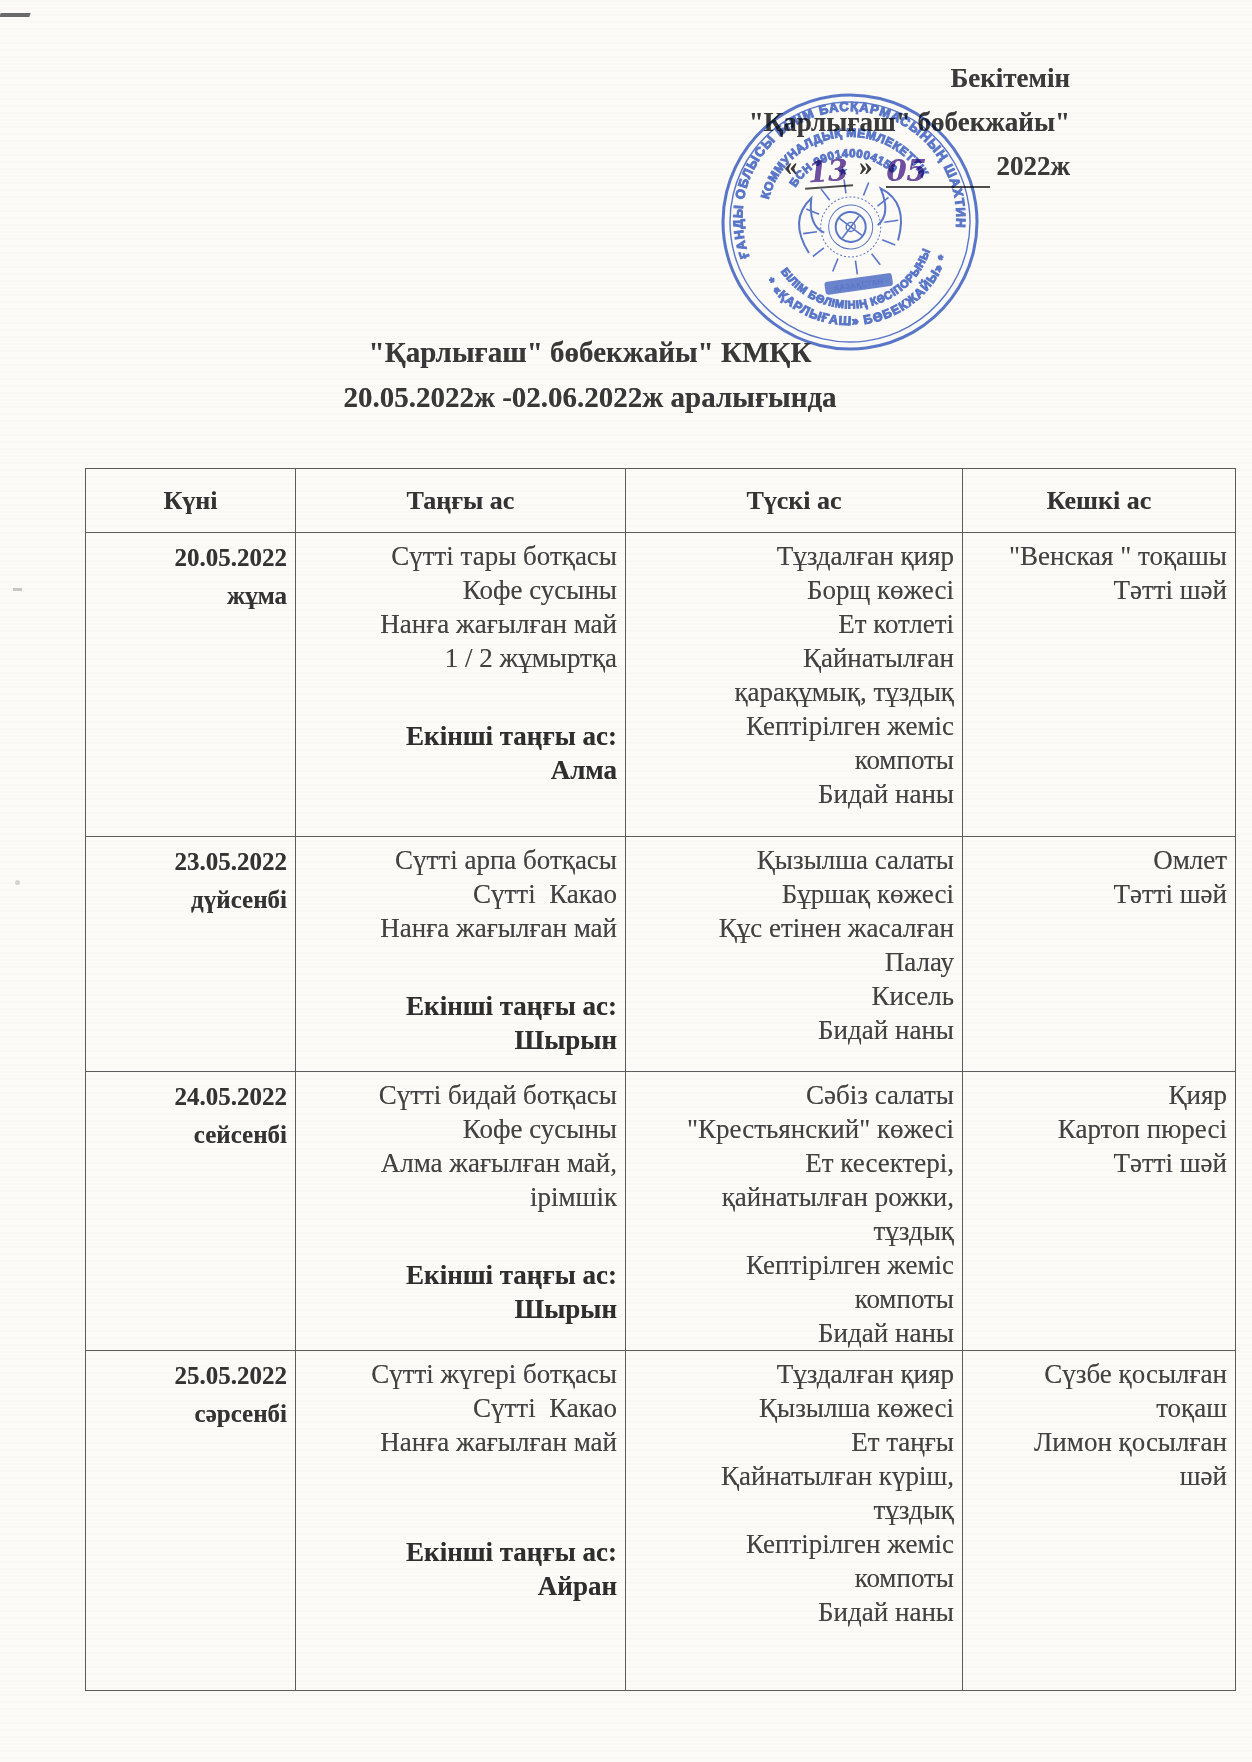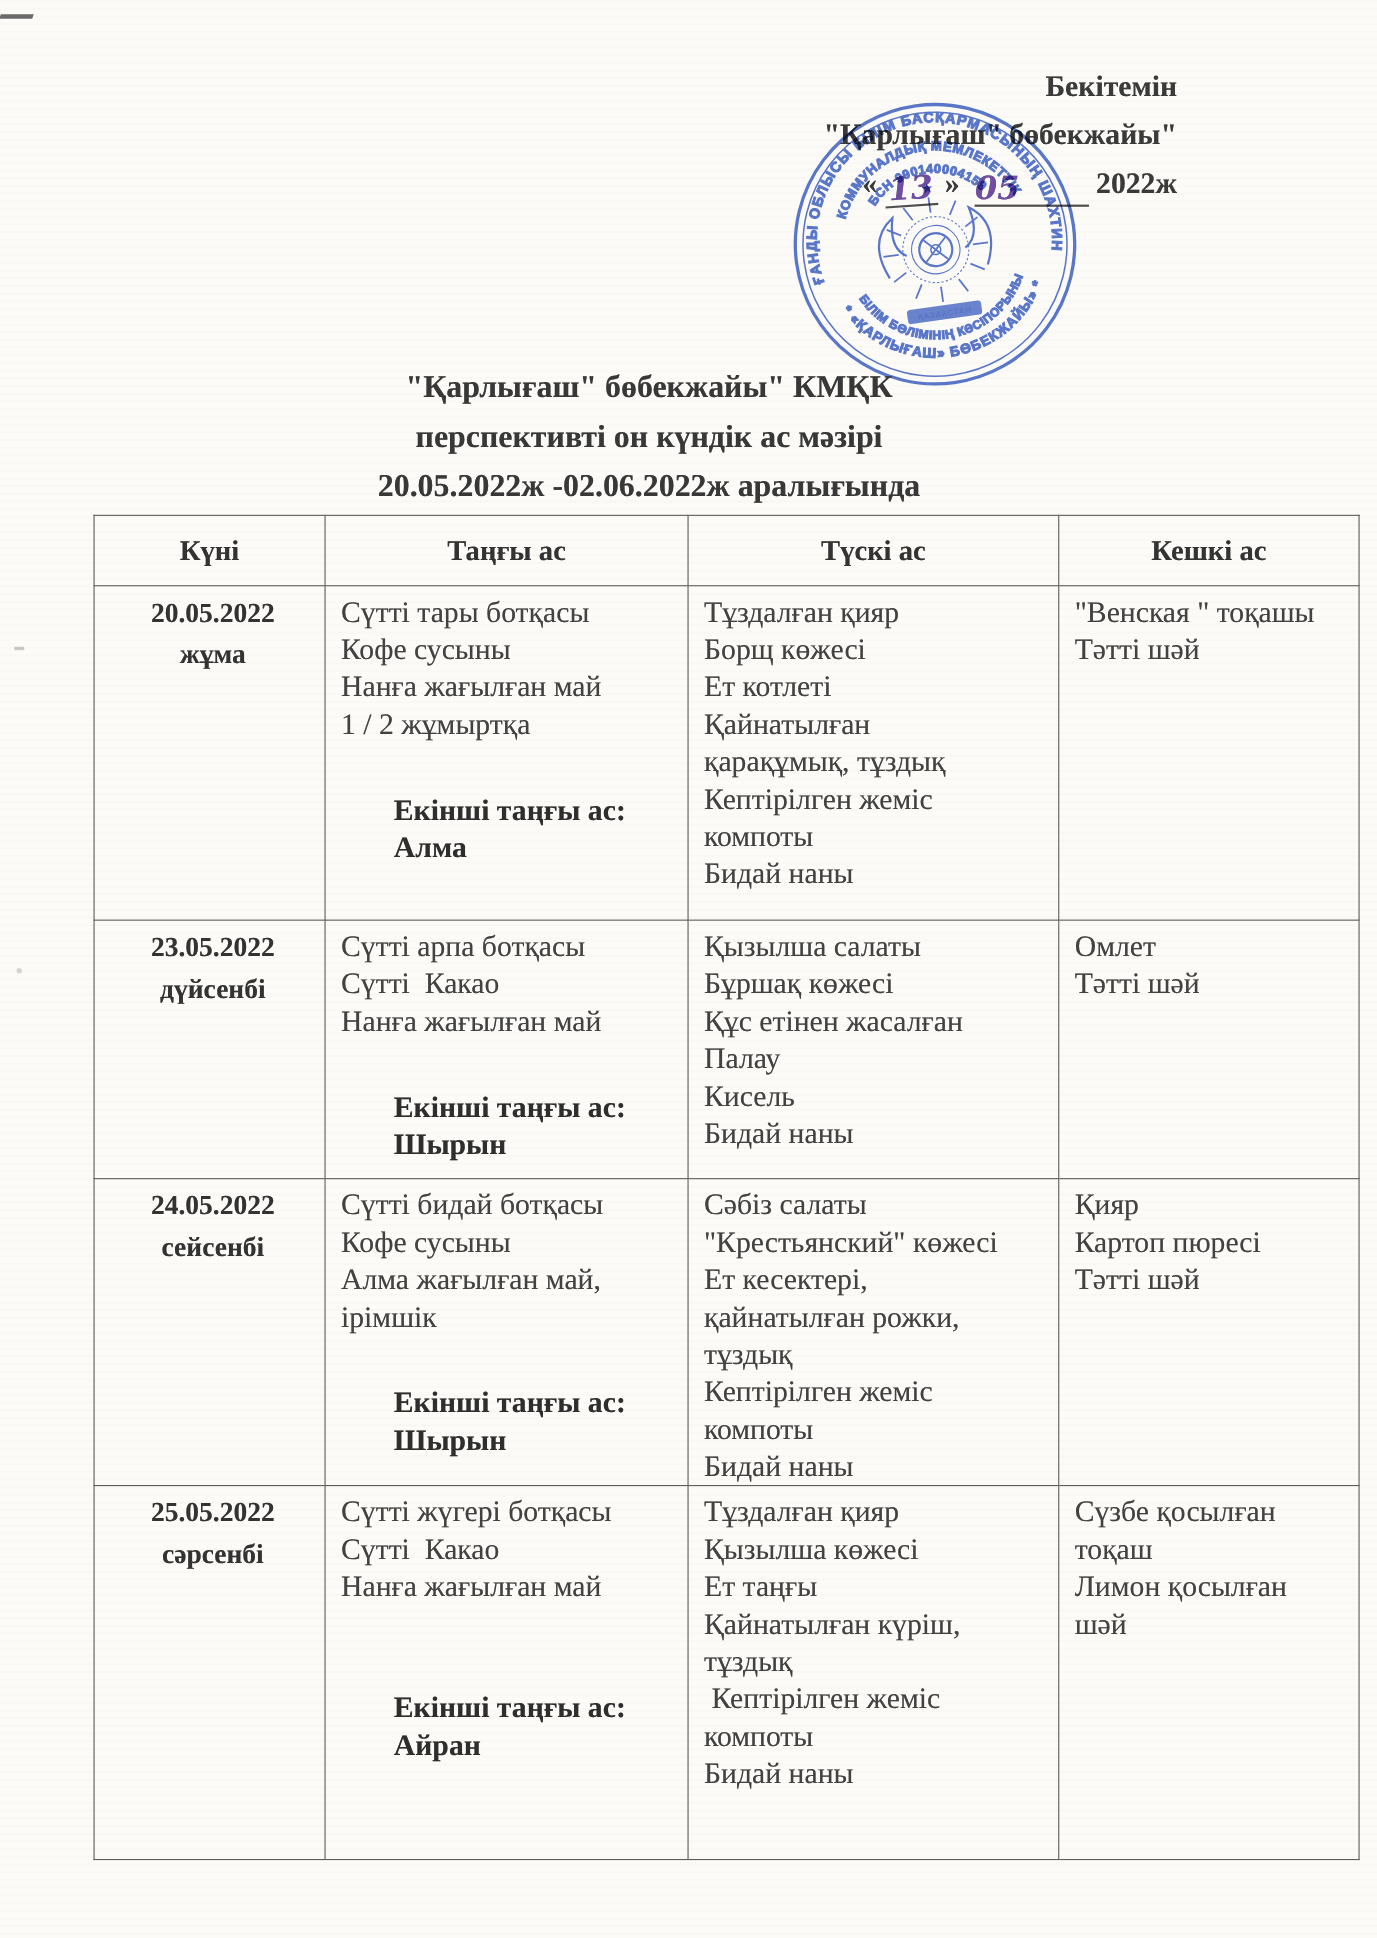--- a/index.html
+++ b/index.html
@@ -53,21 +53,21 @@
     text-shadow:0 0 .6px rgba(55,55,55,.55);
   }
 
   
   table.menu{
     position:absolute;left:85px;top:468px;width:1150px;
     border-collapse:collapse;table-layout:fixed;
     font-size:27px;color:#424242;
     text-shadow:0 0 .6px rgba(66,66,66,.5);
   }
-  table.menu th,table.menu td{border:1.6px solid #5c5c5c;}
+  table.menu th,table.menu td{border:1.6px solid #5c5c5c;text-align:right;}
   table.menu th{
     font-size:26px;font-weight:bold;text-align:center;vertical-align:middle;
     height:61px;color:#333;
   }
   table.menu td{vertical-align:top;padding:6px 8px 0 14px;}
   td.date-cell{text-align:center;font-weight:bold;font-size:25px;line-height:38px;padding-top:10px;color:#333;}
   .line{line-height:34px;white-space:pre-wrap;}
   .second{margin-top:44px;margin-left:48px;}
   .second.wide{margin-top:76px;}
   .b{font-weight:bold;color:#2e2e2e;}
@@ -130,21 +130,20 @@
         <path d="M190,170 q16,-36 -10,-54 q7,27 -8,36" stroke-width="2"></path>
         <text x="145" y="98" font-size="13" text-anchor="middle" stroke="none">★</text>
         <rect x="111" y="201" width="68" height="13" rx="3" fill="#4365c7" stroke="none" opacity=".9"></rect>
         <text x="145" y="211" font-size="7.5" text-anchor="middle" stroke="none" fill="#ffffff" letter-spacing=".5">ҚАЗАҚСТАН</text>
       </g>
     </g>
   </svg>
 
   <div class="title">
     <div>"Қарлығаш" бөбекжайы" КМҚК</div>
-    <div>перспективті он күндік ас мәзірі</div>
     <div>20.05.2022ж -02.06.2022ж аралығында</div>
   </div>
 
   <table class="menu">
     <colgroup>
         <col style="width:210px">
         <col style="width:330px">
         <col style="width:337px">
         <col style="width:273px">
       </colgroup>

